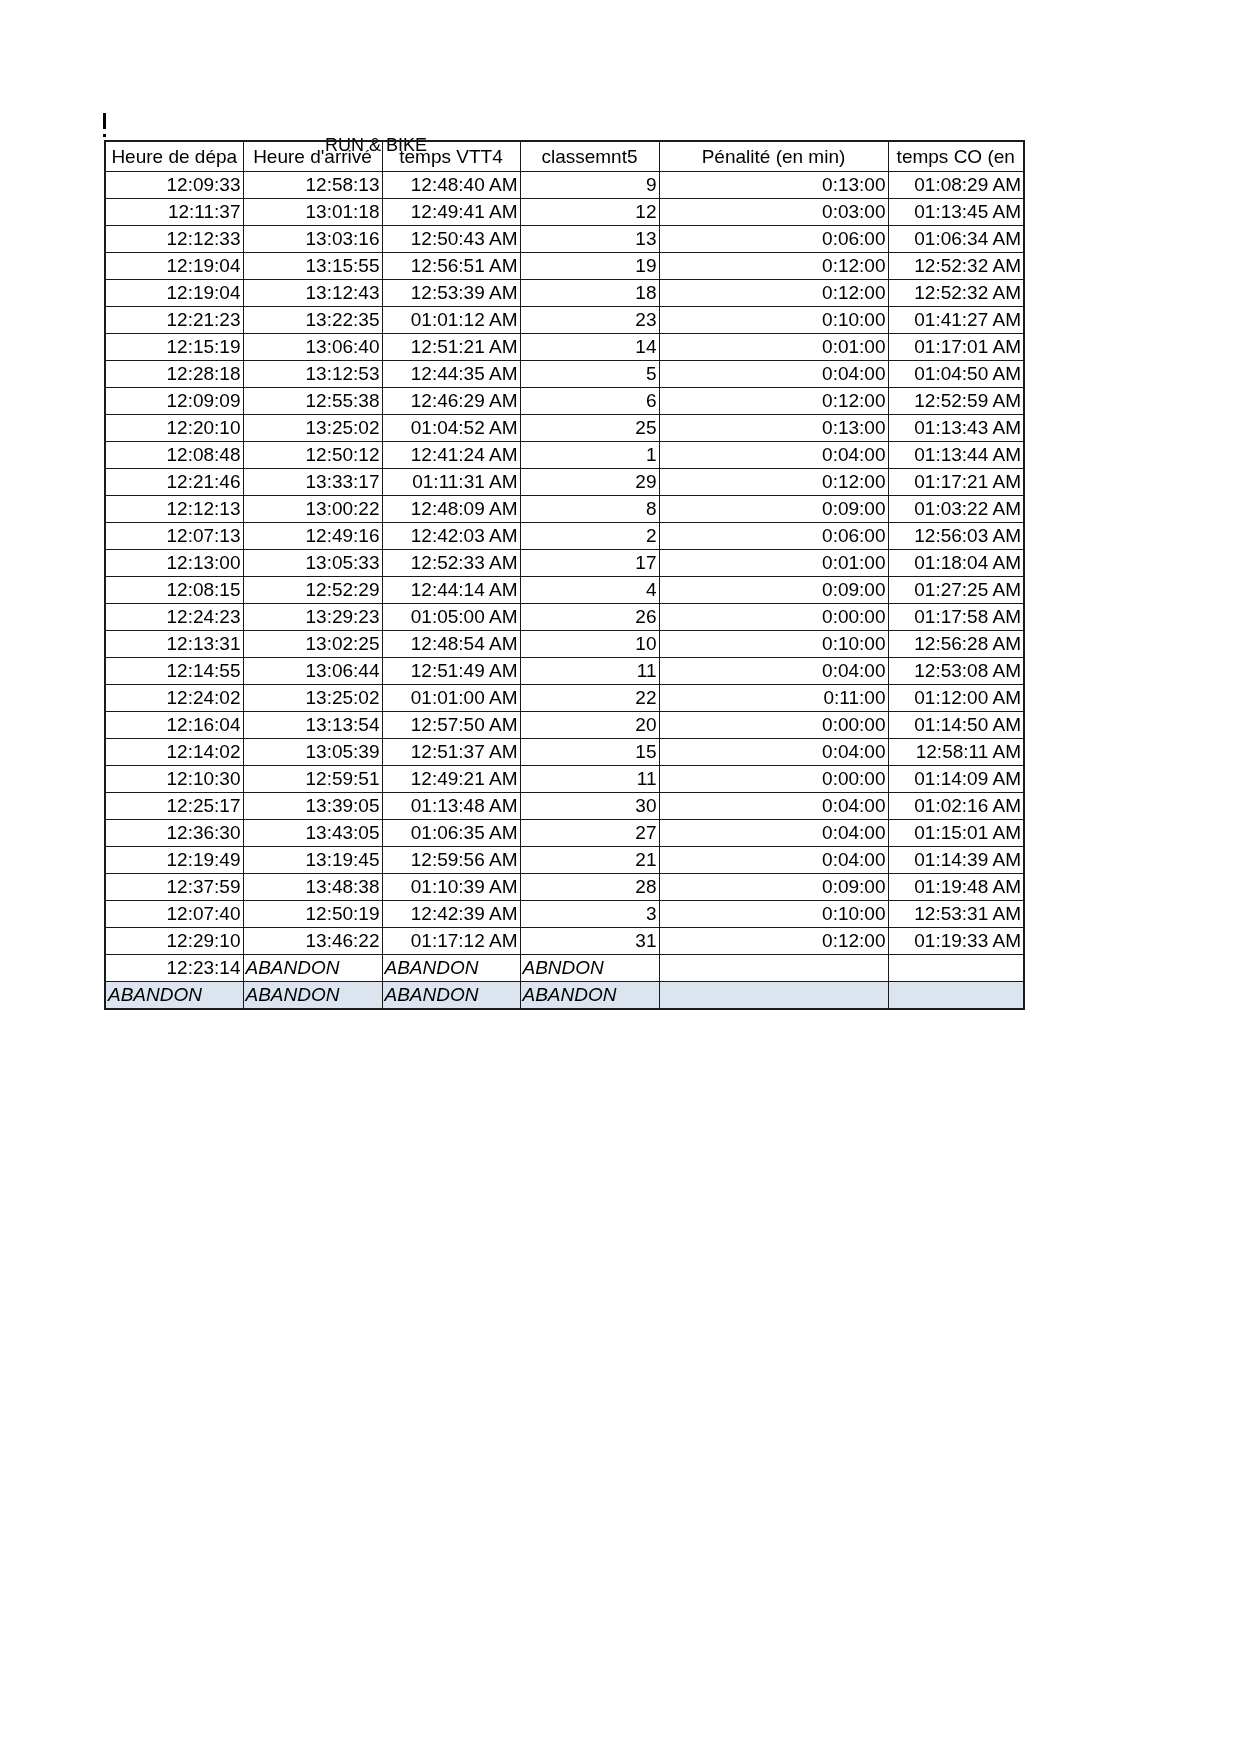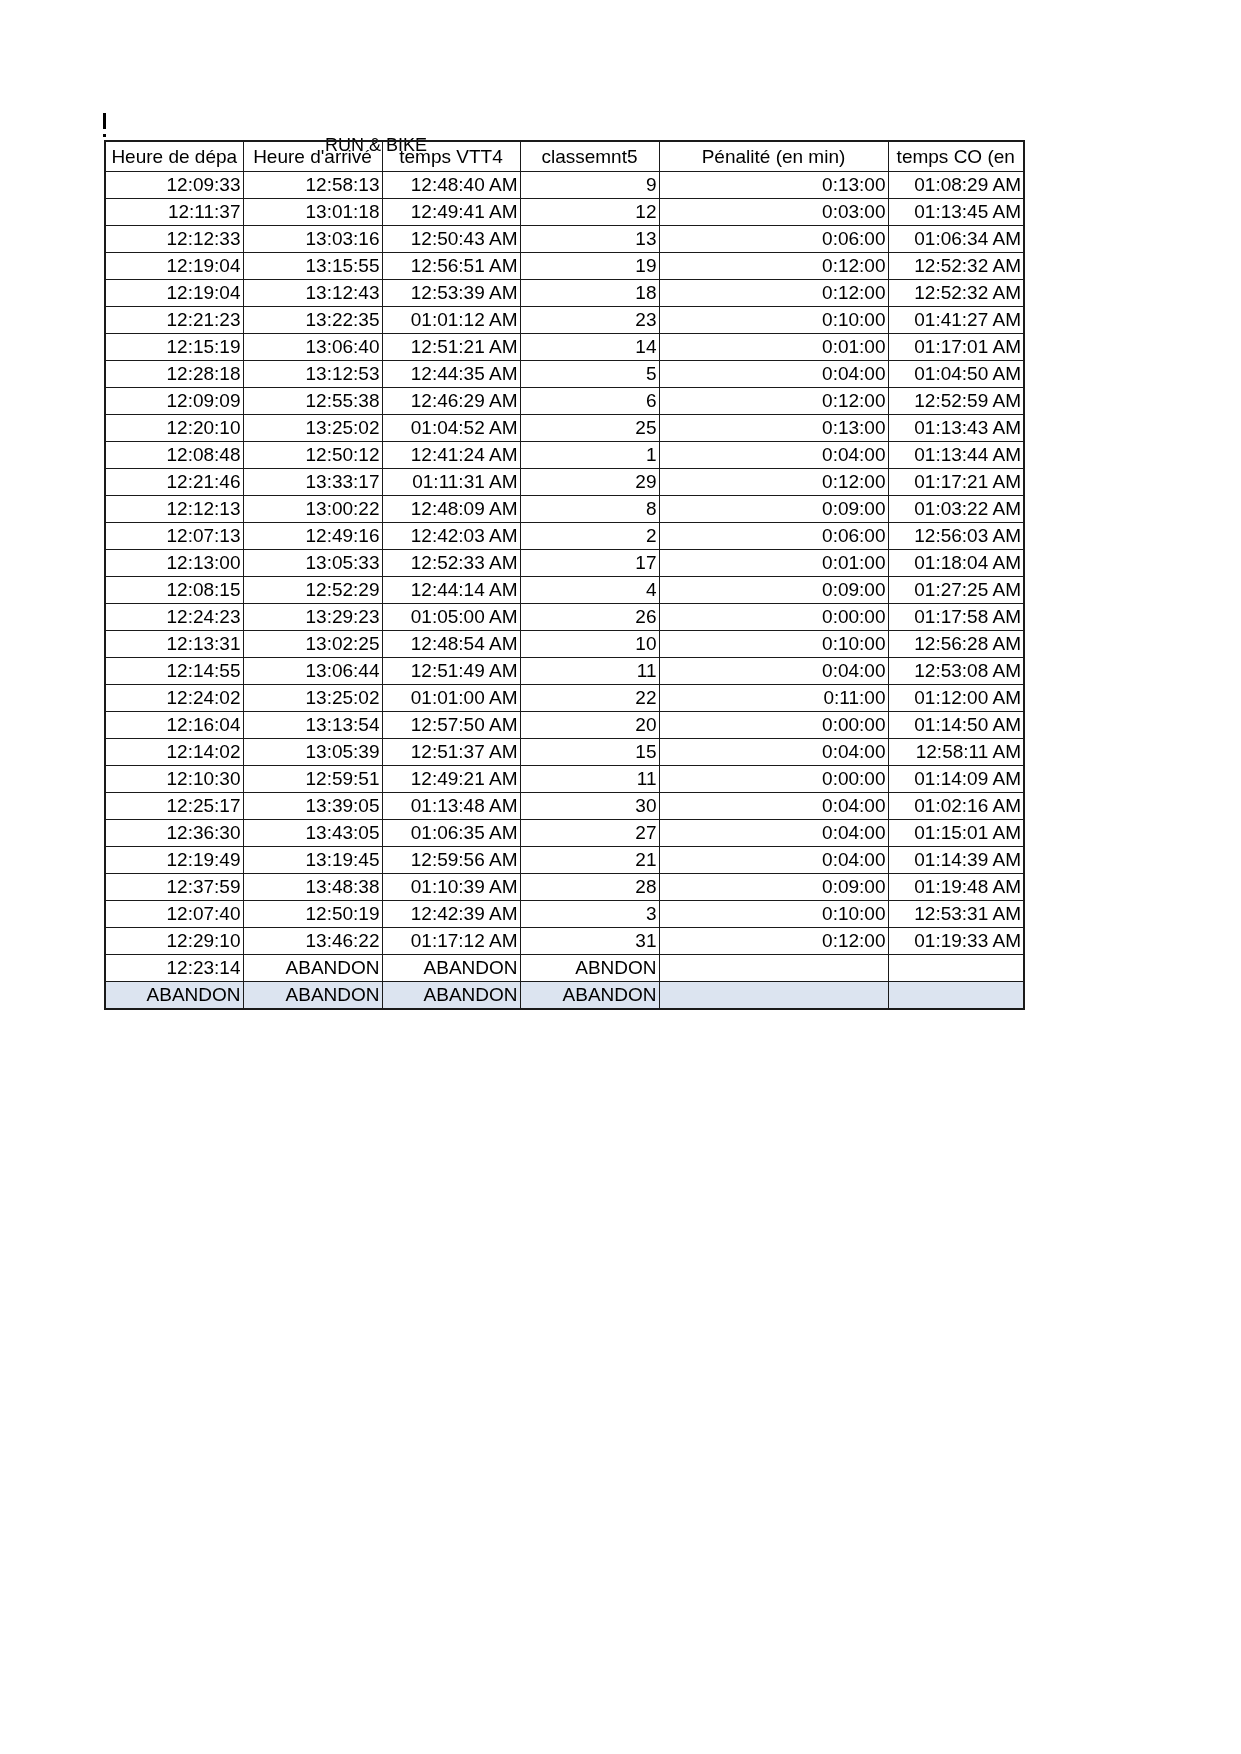--- a/index.html
+++ b/index.html
@@ -8,21 +8,21 @@
   .marker-bar { position: absolute; left: 103px; top: 113px; width: 3px; height: 16px; background: #000; }
   .marker-dot { position: absolute; left: 103px; top: 134px; width: 3px; height: 3px; background: #000; }
   .sheet-title { position: absolute; left: 325px; top: 116px; font-size: 18px; line-height: 20px; white-space: nowrap; margin-top: 19px; }
   table.grid { position: absolute; left: 104px; top: 140px; border-collapse: collapse; table-layout: fixed; }
   table.grid td, table.grid th {
     border: 1.5px solid #1a1a1a; font-size: 19px; font-weight: normal;
     padding: 0 2px; height: 26px; line-height: 26px; white-space: nowrap; overflow: hidden;
   }
   table.grid th { height: 29px; line-height: 29px; text-align: center; }
   td.r { text-align: right; }
-  td.l { text-align: right; }
+  td.l { text-align: left; font-style: italic; }
   tr.shaded td { background: #dce4f0; }
   table.grid { border: 2px solid #1a1a1a; }
 </style>
 </head>
 <body>
 
 <div class="marker-bar"></div>
 <div class="marker-dot"></div>
 <div class="sheet-title">RUN &amp; BIKE</div>
 

